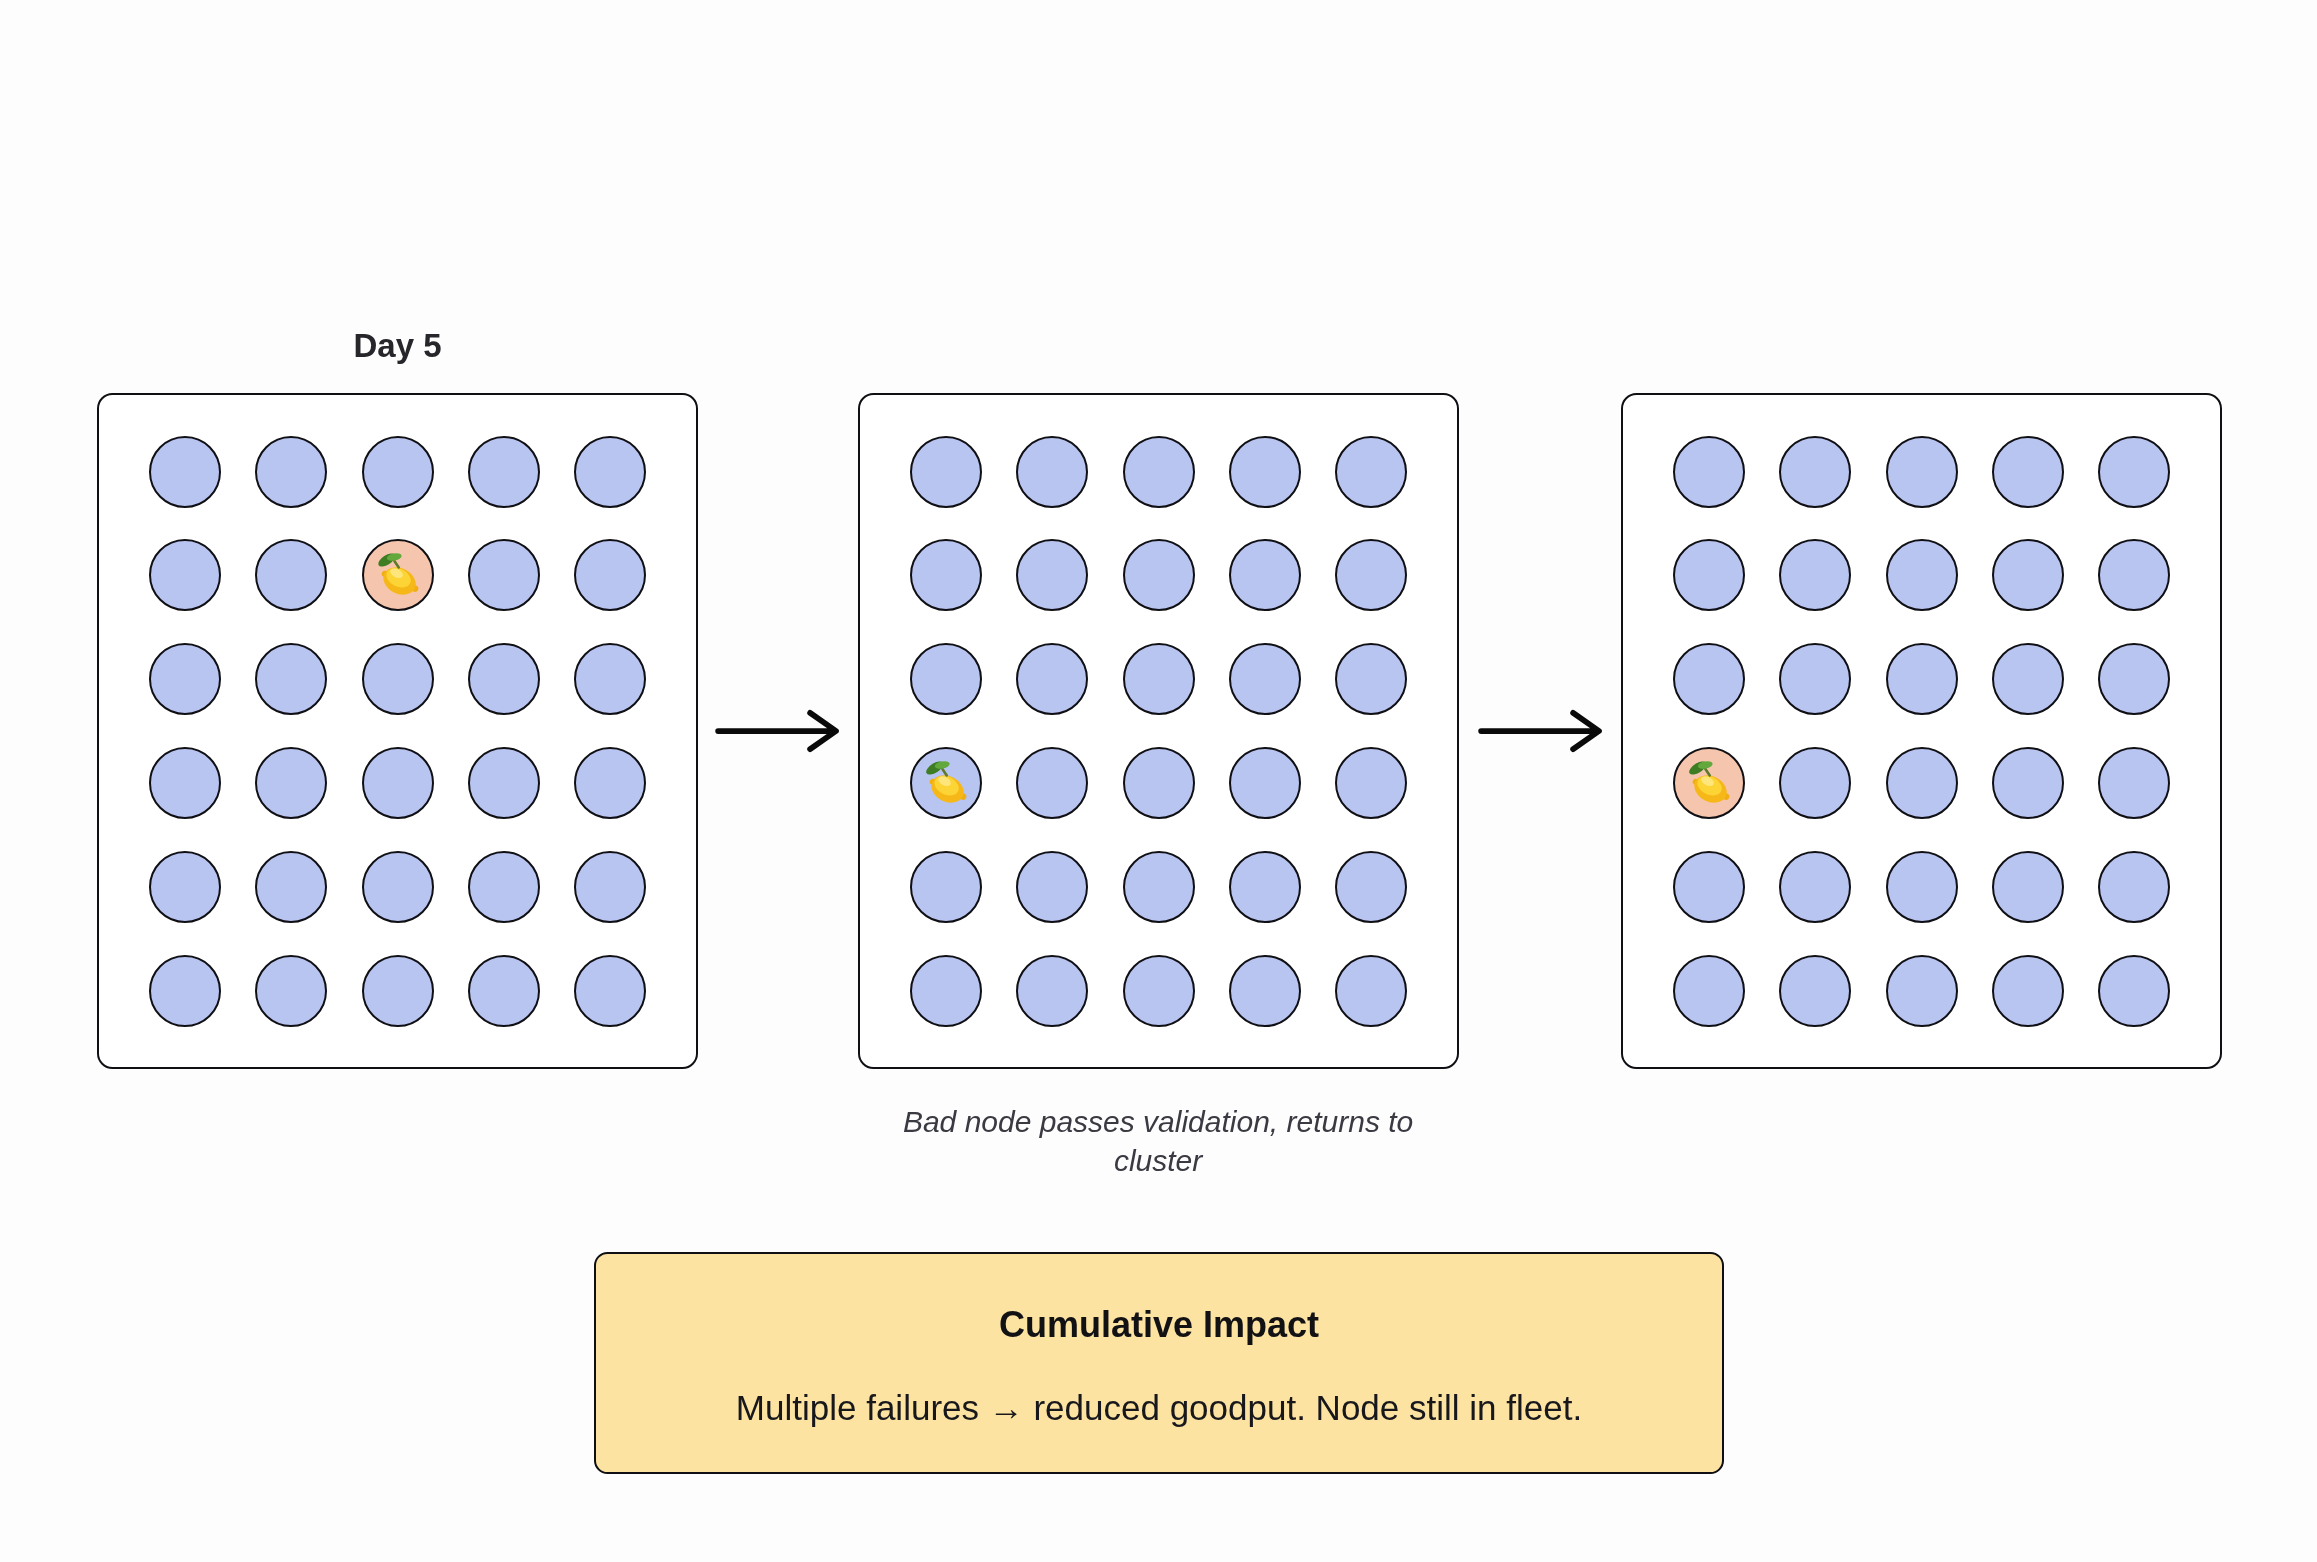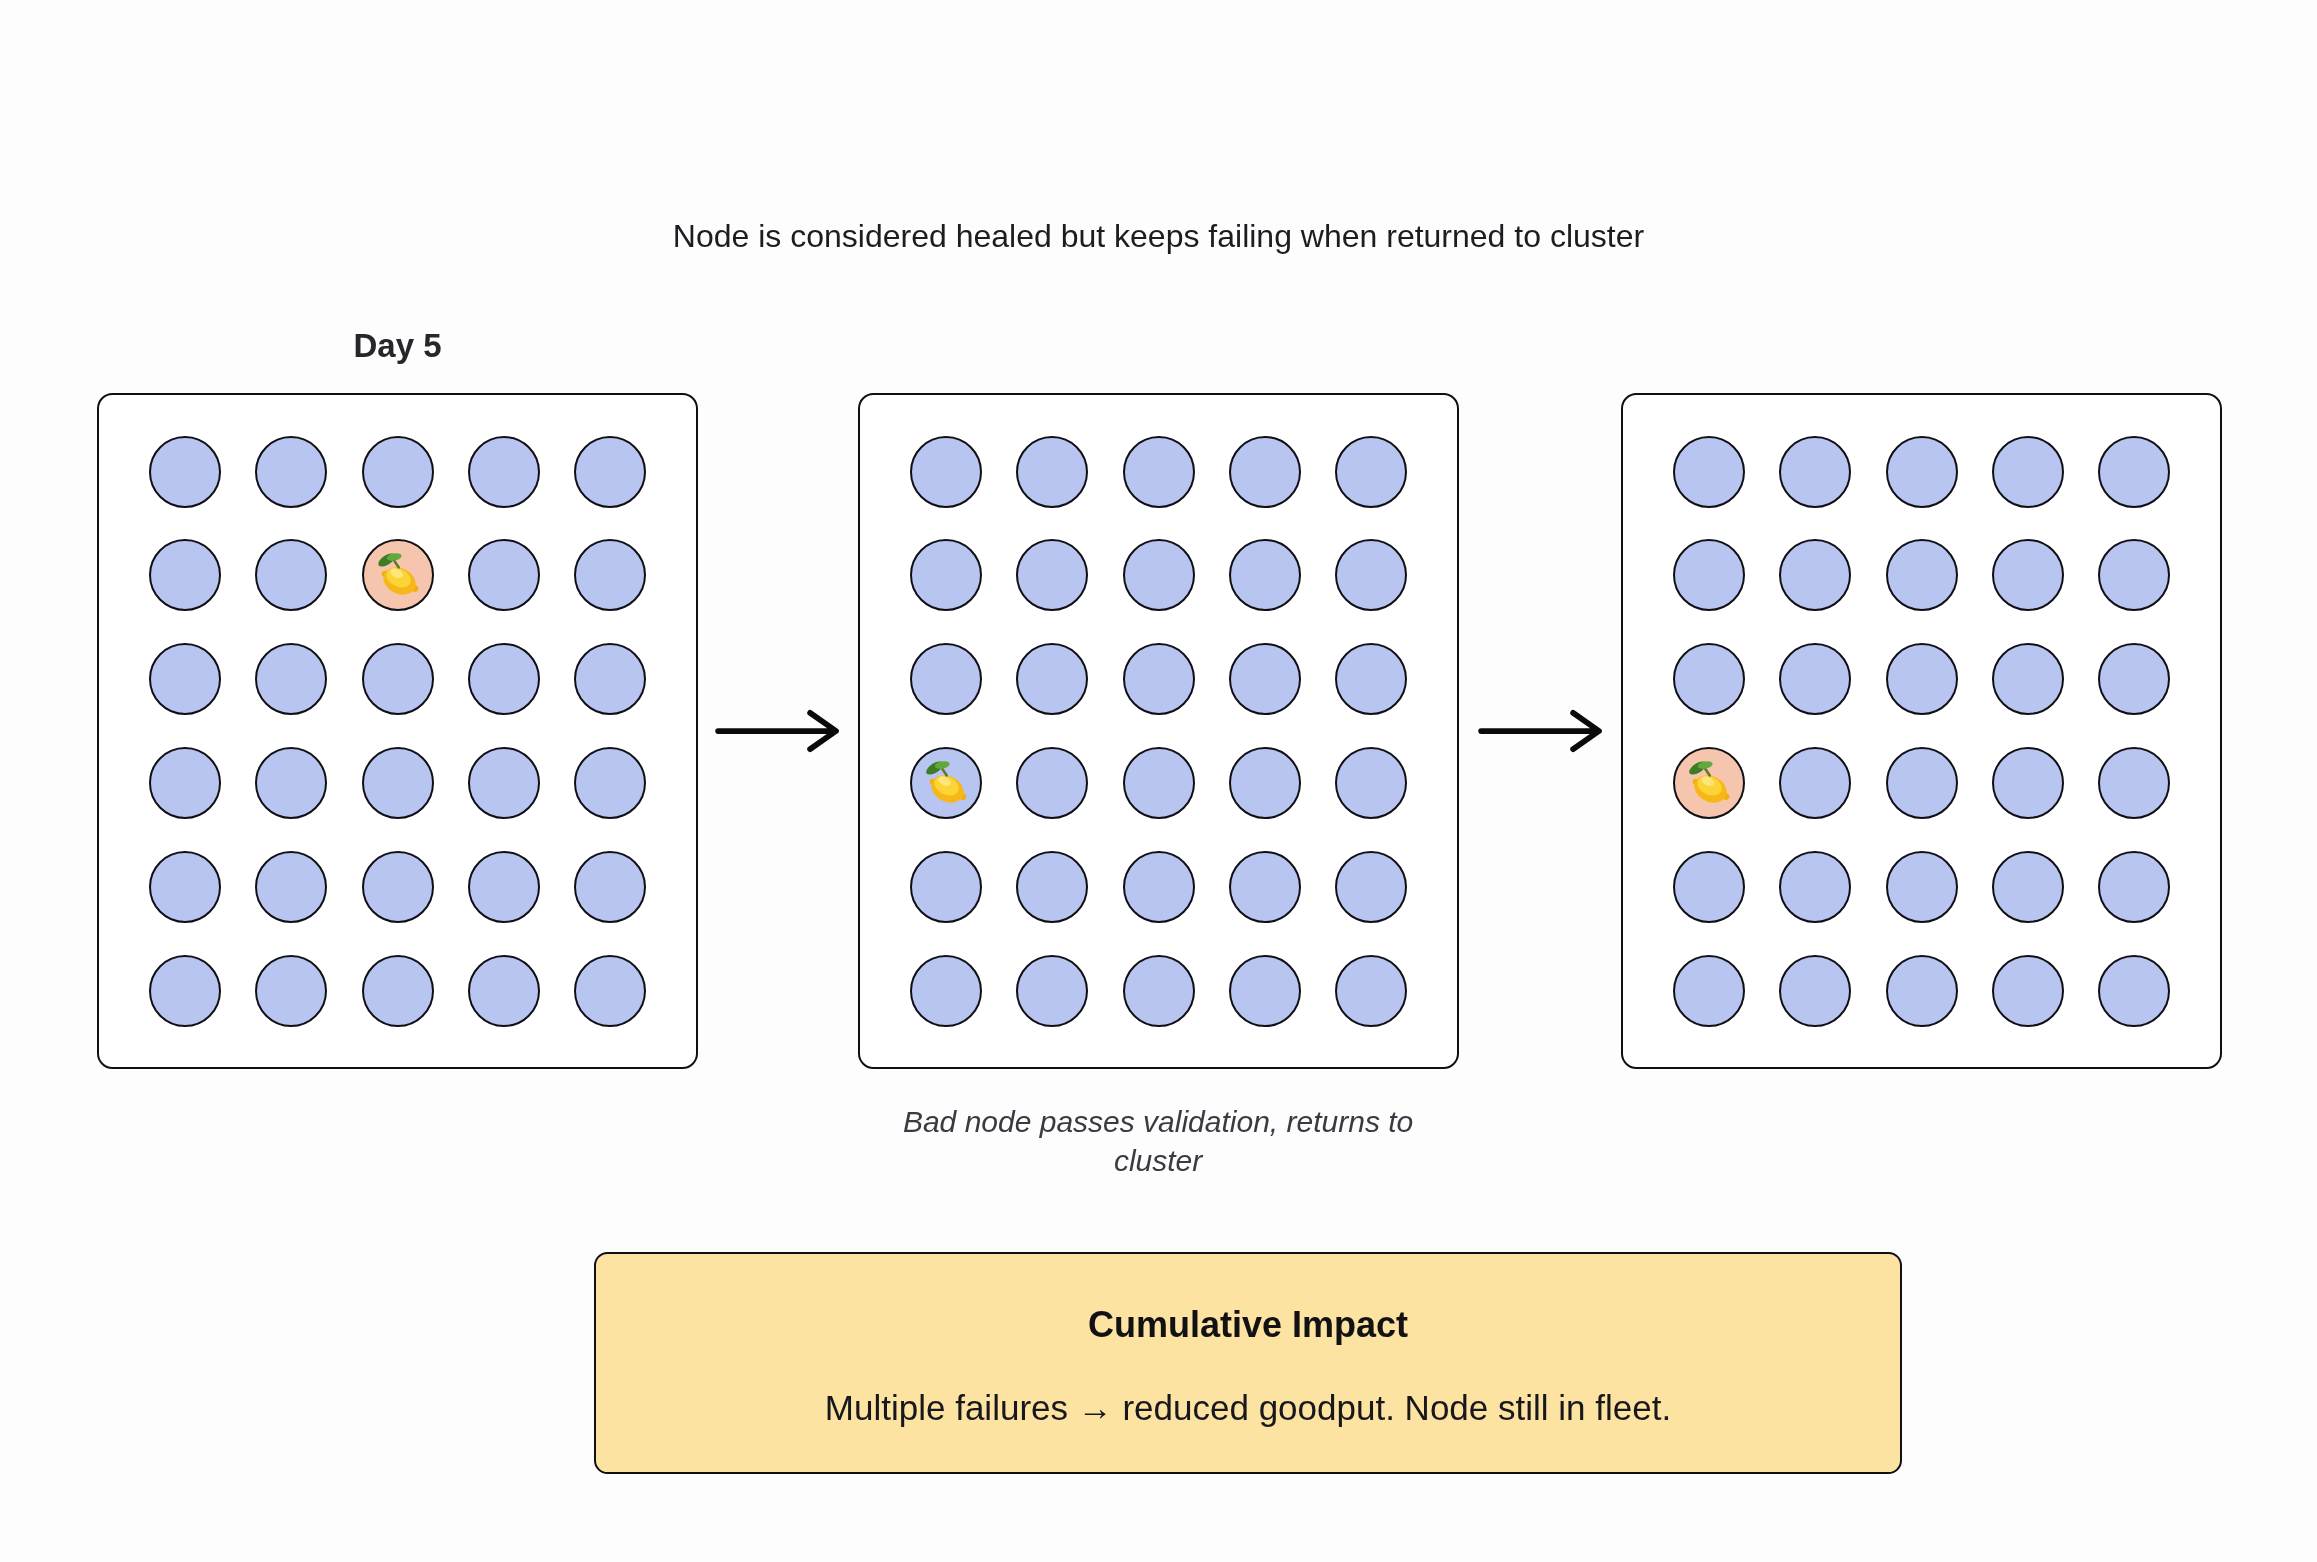--- a/index.html
+++ b/index.html
@@ -66,21 +66,21 @@
     line-height: 39px;
     color: #3a3a42;
   }
 
   .flow-arrow { position: absolute; top: 708px; }
   .flow-arrow.a1 { left: 714px; }
   .flow-arrow.a2 { left: 1477px; }
 
   .impact {
     position: absolute; left: 594px; top: 1252px;
-    width: 1308px; height: 222px;
+    width: 1130px; height: 222px;
     background: var(--impact-bg, #fce3a1);
     border: 2.9px solid #0f0f14;
     border-radius: 13.5px;
     box-sizing: border-box;
     text-align: center;
   }
   .impact-title {
     margin-top: 50px;
     font-size: 36px; font-weight: 700;
     color: #121215;
@@ -89,21 +89,20 @@
     margin-top: 42px;
     font-size: 35px; font-weight: 400;
     color: #18181c;
   }
 </style>
 </head>
 <body style="background: rgb(253, 253, 254);">
 
 <div class="stage">
 
-  <div class="page-subtitle">Node is considered healed but keeps failing when returned to cluster</div>
 
   <div class="group g1">
     <div class="day-label">Day 5</div>
     <div class="panel">
         <div class="node" style="left: 50px; top: 41px;"></div>
         <div class="node" style="left: 156px; top: 41px;"></div>
         <div class="node" style="left: 263px; top: 41px;"></div>
         <div class="node" style="left: 369px; top: 41px;"></div>
         <div class="node" style="left: 475px; top: 41px;"></div>
         <div class="node" style="left: 50px; top: 144px;"></div>

